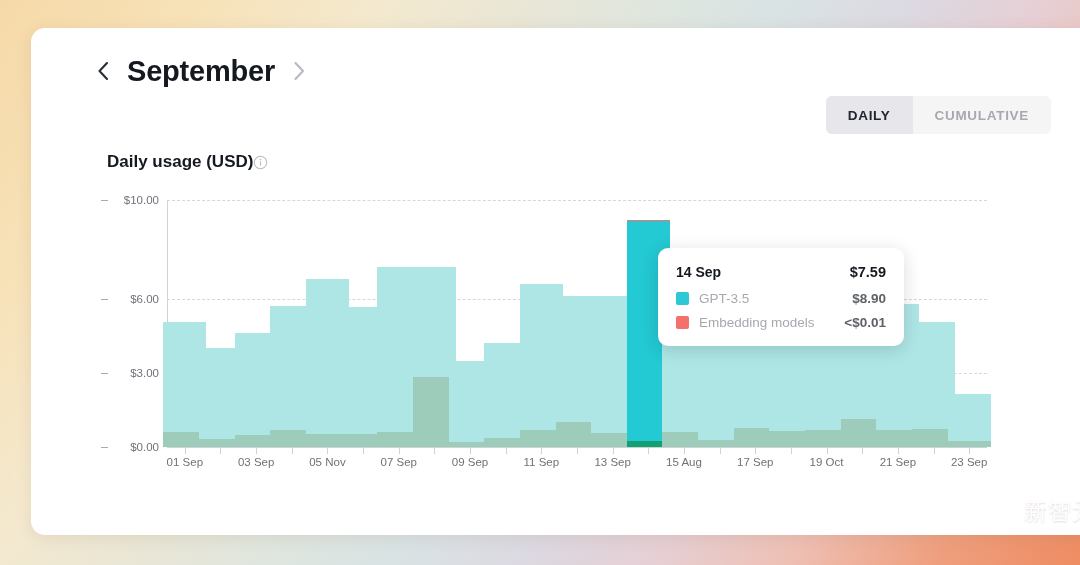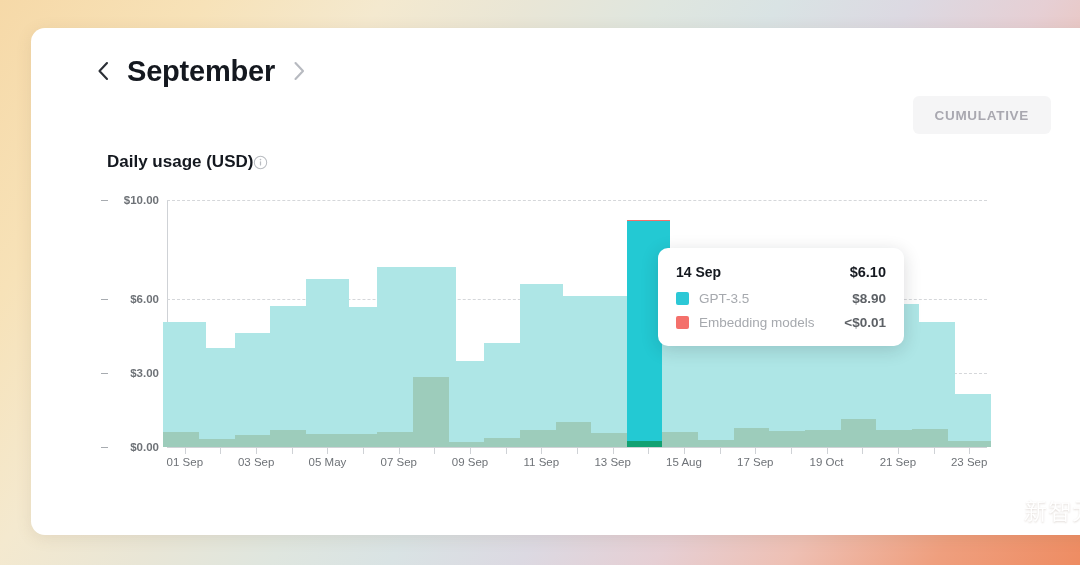--- a/index.html
+++ b/index.html
@@ -156,21 +156,20 @@
     background: #cfd2d6;
   }
 
   .ytick-label {
     position: absolute;
     right: 0;
     transform: translateY(-50%);
     font-size: 11.5px;
     color: #6e7277;
     white-space: nowrap;
-    font-weight: bold;
   }
   .ytick-wrap {
     position: absolute;
     left: 66px;
     width: 62px;
     height: 0;
   }
   .ytick-dash {
     position: absolute;
     left: 70px;
@@ -313,20 +312,21 @@
       </div>
       <div class="month-title">September</div>
       <div class="chev">
         <svg width="12" height="20" viewBox="0 0 12 20" fill="none">
           <path d="M2.5 2 L10 10 L2.5 18" stroke="#b7bac0" stroke-width="2.1" stroke-linecap="round" stroke-linejoin="round"></path>
         </svg>
       </div>
     </div>
 
     <div class="toggle-group">
+      <button class="toggle-btn active">DAILY</button>
       <button class="toggle-btn inactive">CUMULATIVE</button>
     </div>
   </div>
 
   <div class="section-title-row">
     <div class="section-title">Daily usage (USD)</div>
     <svg class="info-icon" viewBox="0 0 16 16">
       <circle cx="8" cy="8" r="6.6" fill="none" stroke="#b9bcc1" stroke-width="1.1"></circle>
       <circle cx="8" cy="4.9" r="0.85" fill="#b9bcc1"></circle>
       <rect x="7.35" y="6.6" width="1.3" height="4.6" rx="0.6" fill="#b9bcc1"></rect>
@@ -456,21 +456,21 @@
       </div>
     <div class="xaxis-line"></div>
     <div id="xtick-layer">
         <div class="xtick" style="left: 153.826px;"></div>
         <div class="xlabel" style="left: 153.826px;">01 Sep</div>
         <div class="xtick" style="left: 189.478px;"></div>
         <div class="xtick" style="left: 225.13px;"></div>
         <div class="xlabel" style="left: 225.13px;">03 Sep</div>
         <div class="xtick" style="left: 260.783px;"></div>
         <div class="xtick" style="left: 296.435px;"></div>
-        <div class="xlabel" style="left: 296.435px;">05 May</div>
+        <div class="xlabel" style="left: 296.435px;">05 Nov</div>
         <div class="xtick" style="left: 332.087px;"></div>
         <div class="xtick" style="left: 367.739px;"></div>
         <div class="xlabel" style="left: 367.739px;">07 Sep</div>
         <div class="xtick" style="left: 403.391px;"></div>
         <div class="xtick" style="left: 439.043px;"></div>
         <div class="xlabel" style="left: 439.043px;">09 Sep</div>
         <div class="xtick" style="left: 474.696px;"></div>
         <div class="xtick" style="left: 510.348px;"></div>
         <div class="xlabel" style="left: 510.348px;">11 Sep</div>
         <div class="xtick" style="left: 546px;"></div>
@@ -489,21 +489,21 @@
         <div class="xtick" style="left: 866.87px;"></div>
         <div class="xlabel" style="left: 866.87px;">21 Sep</div>
         <div class="xtick" style="left: 902.522px;"></div>
         <div class="xtick" style="left: 938.174px;"></div>
         <div class="xlabel" style="left: 938.174px;">23 Sep</div>
       </div>
 
     <div class="tooltip">
       <div class="tt-head">
         <span class="tt-date">14 Sep</span>
-        <span class="tt-total">$6.10</span>
+        <span class="tt-total">$7.59</span>
       </div>
       <div id="tooltip-rows">
           <div class="tt-row">
             <span class="tt-swatch" style="background: rgb(44, 200, 214);"></span>
             <span class="tt-label">GPT-3.5</span>
             <span class="tt-value">$8.90</span>
           </div>
           <div class="tt-row">
             <span class="tt-swatch" style="background: rgb(244, 112, 107);"></span>
             <span class="tt-label">Embedding models</span>

